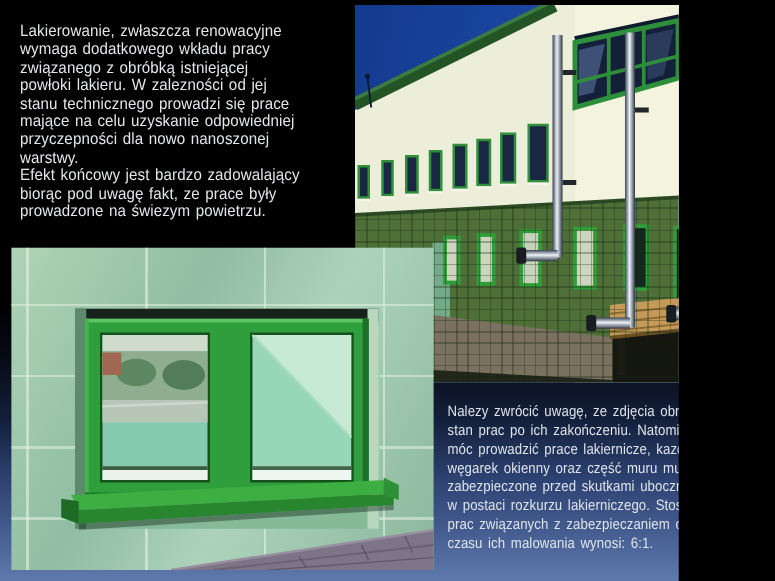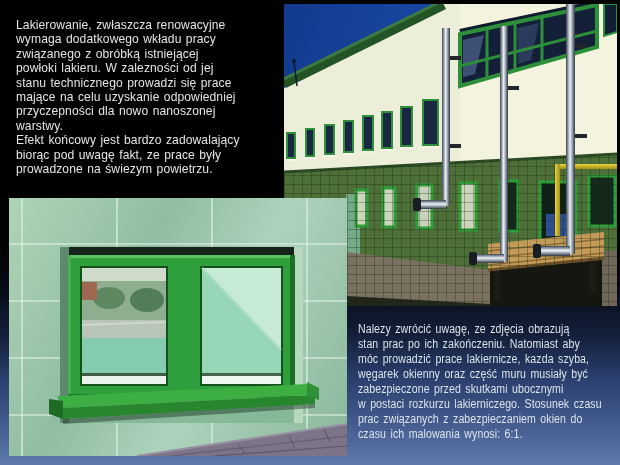--- a/index.html
+++ b/index.html
@@ -1,17 +1,17 @@
 <!DOCTYPE html>
 <html><head>
 <meta charset="utf-8">
 <style>
   html,body{margin:0;padding:0;background:#000;}
   .slide{
-    position:relative;width:620px;height:465px;overflow:hidden;
+    position:relative;width:543px;height:465px;overflow:hidden;
     font-family:"Liberation Sans", sans-serif;
     background:linear-gradient(180deg,#000000 0%,#000000 52%,#070b16 62%,#131f3a 72%,#2c4170 82%,#445b8e 91%,#5f7aac 100%);
   }
   .txt{position:absolute;margin:0;color:#e3e6e8;white-space:pre;transform-origin:left top;}
   .txt1{left:16px;top:18px;font-size:13px;line-height:14.4px;word-spacing:1px;letter-spacing:0.1px;transform:scaleX(0.93);}
   .txt2{left:358px;top:322px;font-size:12px;line-height:15px;word-spacing:1.6px;letter-spacing:0.1px;transform:scaleX(0.88);color:#dde3ea;}
   .photo{position:absolute;overflow:hidden;}
   .photo-tr{left:284px;top:4px;width:333px;height:302px;}
   .photo-bl{left:9px;top:198px;width:338px;height:258px;}
   .sky{position:absolute;inset:0;background:linear-gradient(105deg,#123a8e 0%,#1d4aa6 45%,#3465c2 100%);}

